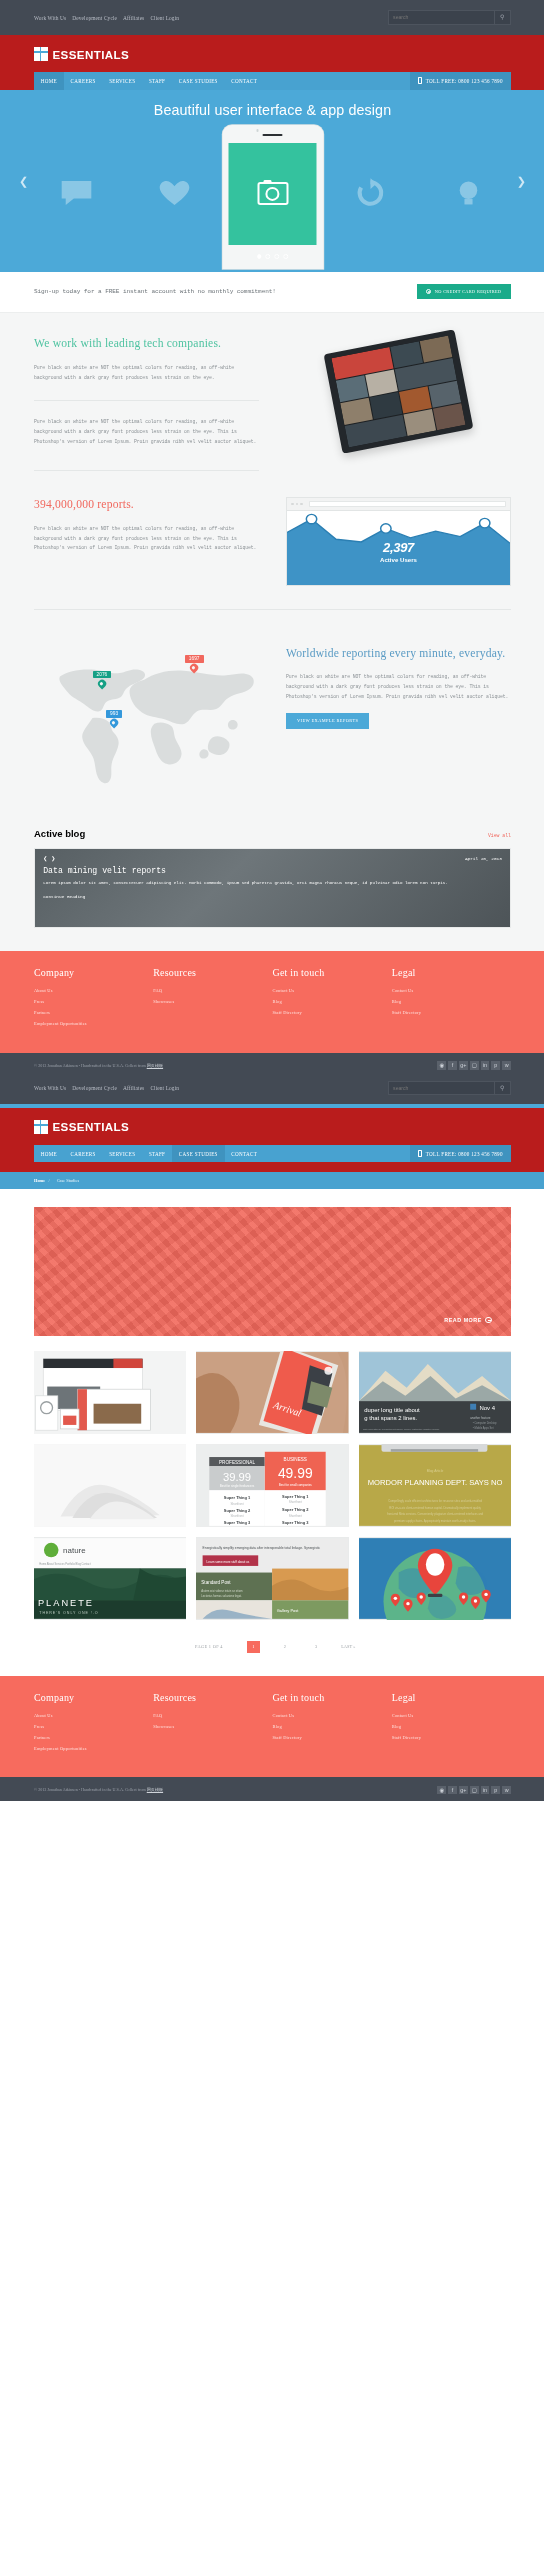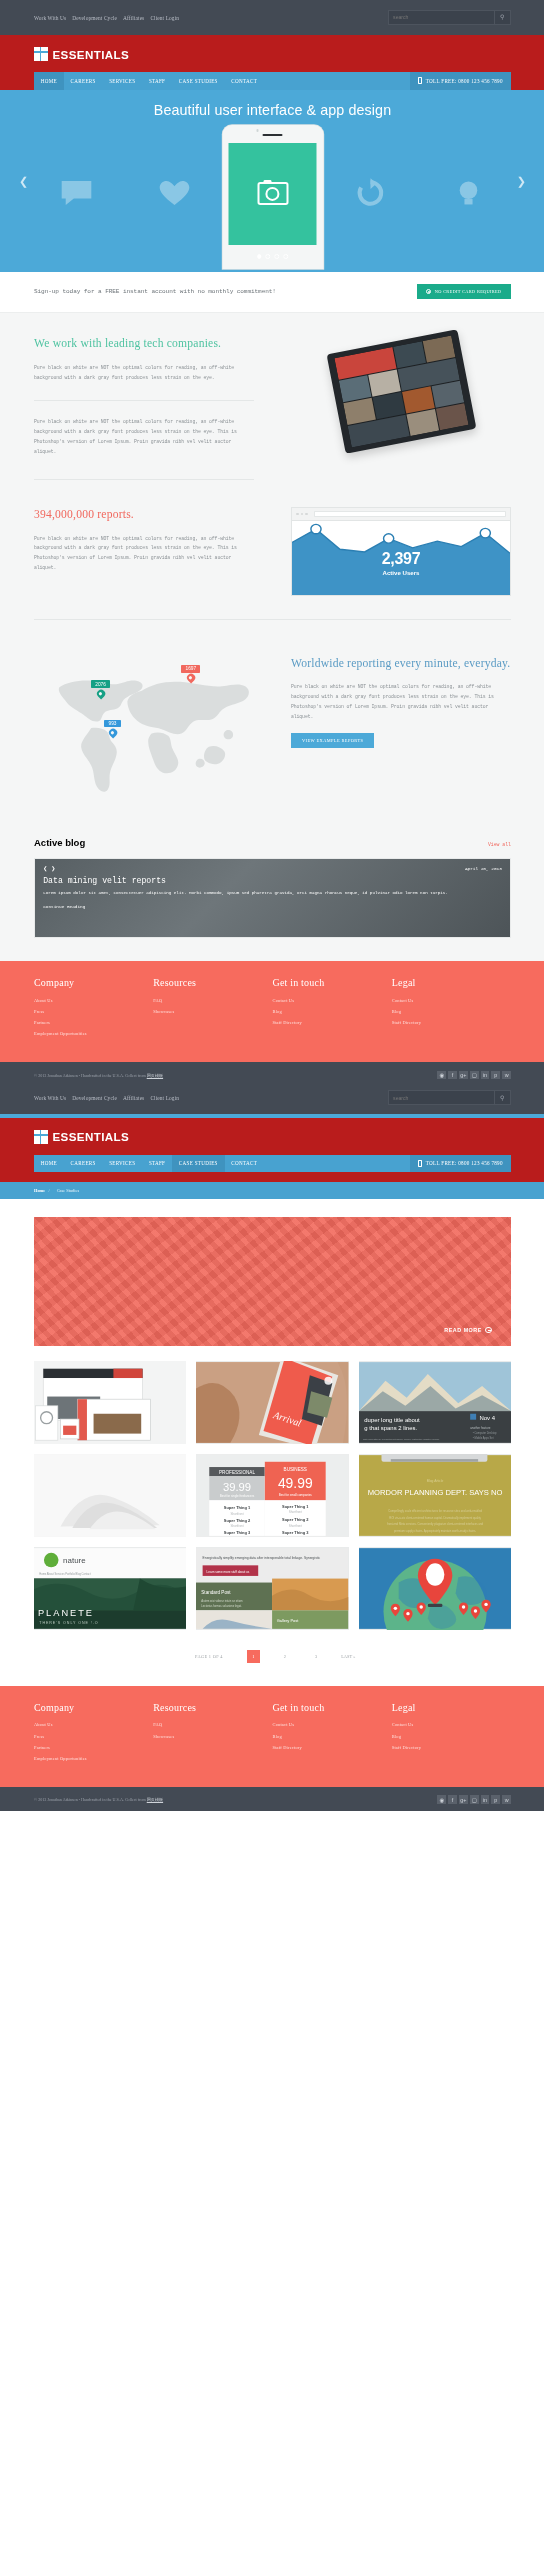--- a/index.html
+++ b/index.html
@@ -196,21 +196,21 @@
     position: relative;
   }
   .btn-teal .ring::after {
     content: ""; position: absolute; width: 2px; height: 2px; background: #fff;
     border-radius: 50%; left: 0.9px; top: 0.9px;
   }
 
   
   .bg-light { background: #f5f6f6; }
   .wrap { padding: 0 34px; }
-  .row { display: flex; gap: 37px; }
+  .row { display: flex; gap: 27px; }
   .col { flex: 1; min-width: 0; }
 
   h2.sec-title {
     font-family: "Liberation Serif", serif;
     font-size: 11.6px; line-height: 1.32; font-weight: normal;
     letter-spacing: 0.2px;
   }
   h2.teal { color: #4fc3a1; }
   h2.salmon { color: #f1685e; }
   h2.blue { color: #5a9bc4; }
@@ -249,21 +249,21 @@
   .browser-bar .dot { width: 2.7px; height: 2.7px; border-radius: 50%; background: #d6d9d9; }
   .browser-bar .url {
     flex: 1; height: 6.1px; background: #fff; border: 0.7px solid #e4e7e7;
     margin-left: 4.1px; border-radius: 0.7px;
   }
   .chart-area { position: relative; height: 74px; background: #fff; overflow: hidden; }
   .chart-area svg { display: block; width: 100%; height: 100%; }
   .chart-label {
     position: absolute; left: 0; right: 0; top: 29px; text-align: center; color: #fff;
   }
-  .chart-value { font-size: 16px; font-weight: bold; letter-spacing: -0.3px; }
+  .chart-value { font-size: 13px; font-weight: bold; letter-spacing: -0.3px; font-style: italic; }
   .chart-caption { font-size: 6.1px; font-weight: bold; margin-top: 1.4px; }
 
   
   .worldmap { position: relative; width: 100%; height: 157px; }
   .worldmap svg { width: 100%; height: 100%; display: block; }
   .map-pin { position: absolute; }
   .pin-badge {
     font-size: 4.8px; color: #fff; padding: 1.4px 4.1px; border-radius: 0.7px;
     display: inline-block; font-family: "Liberation Sans", sans-serif;
   }

